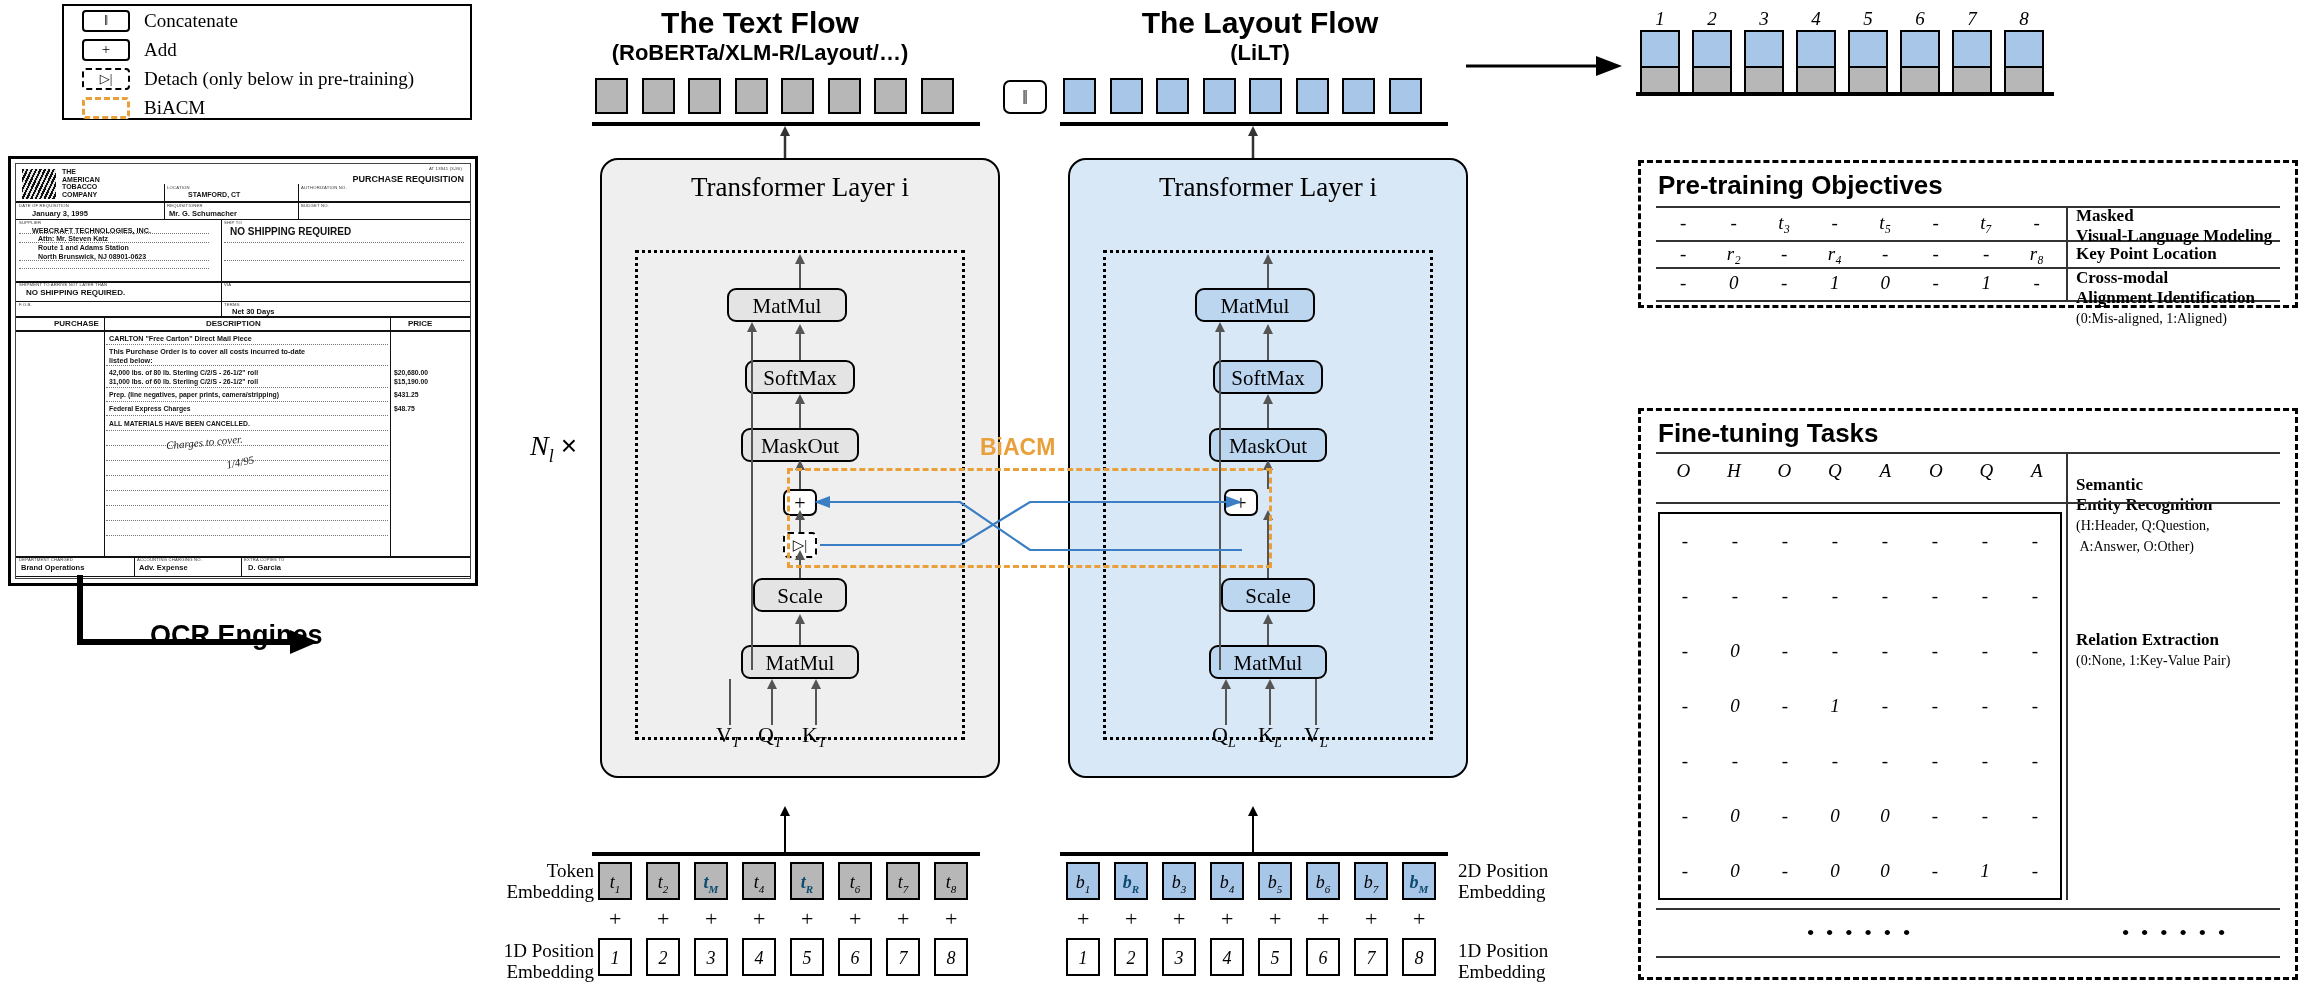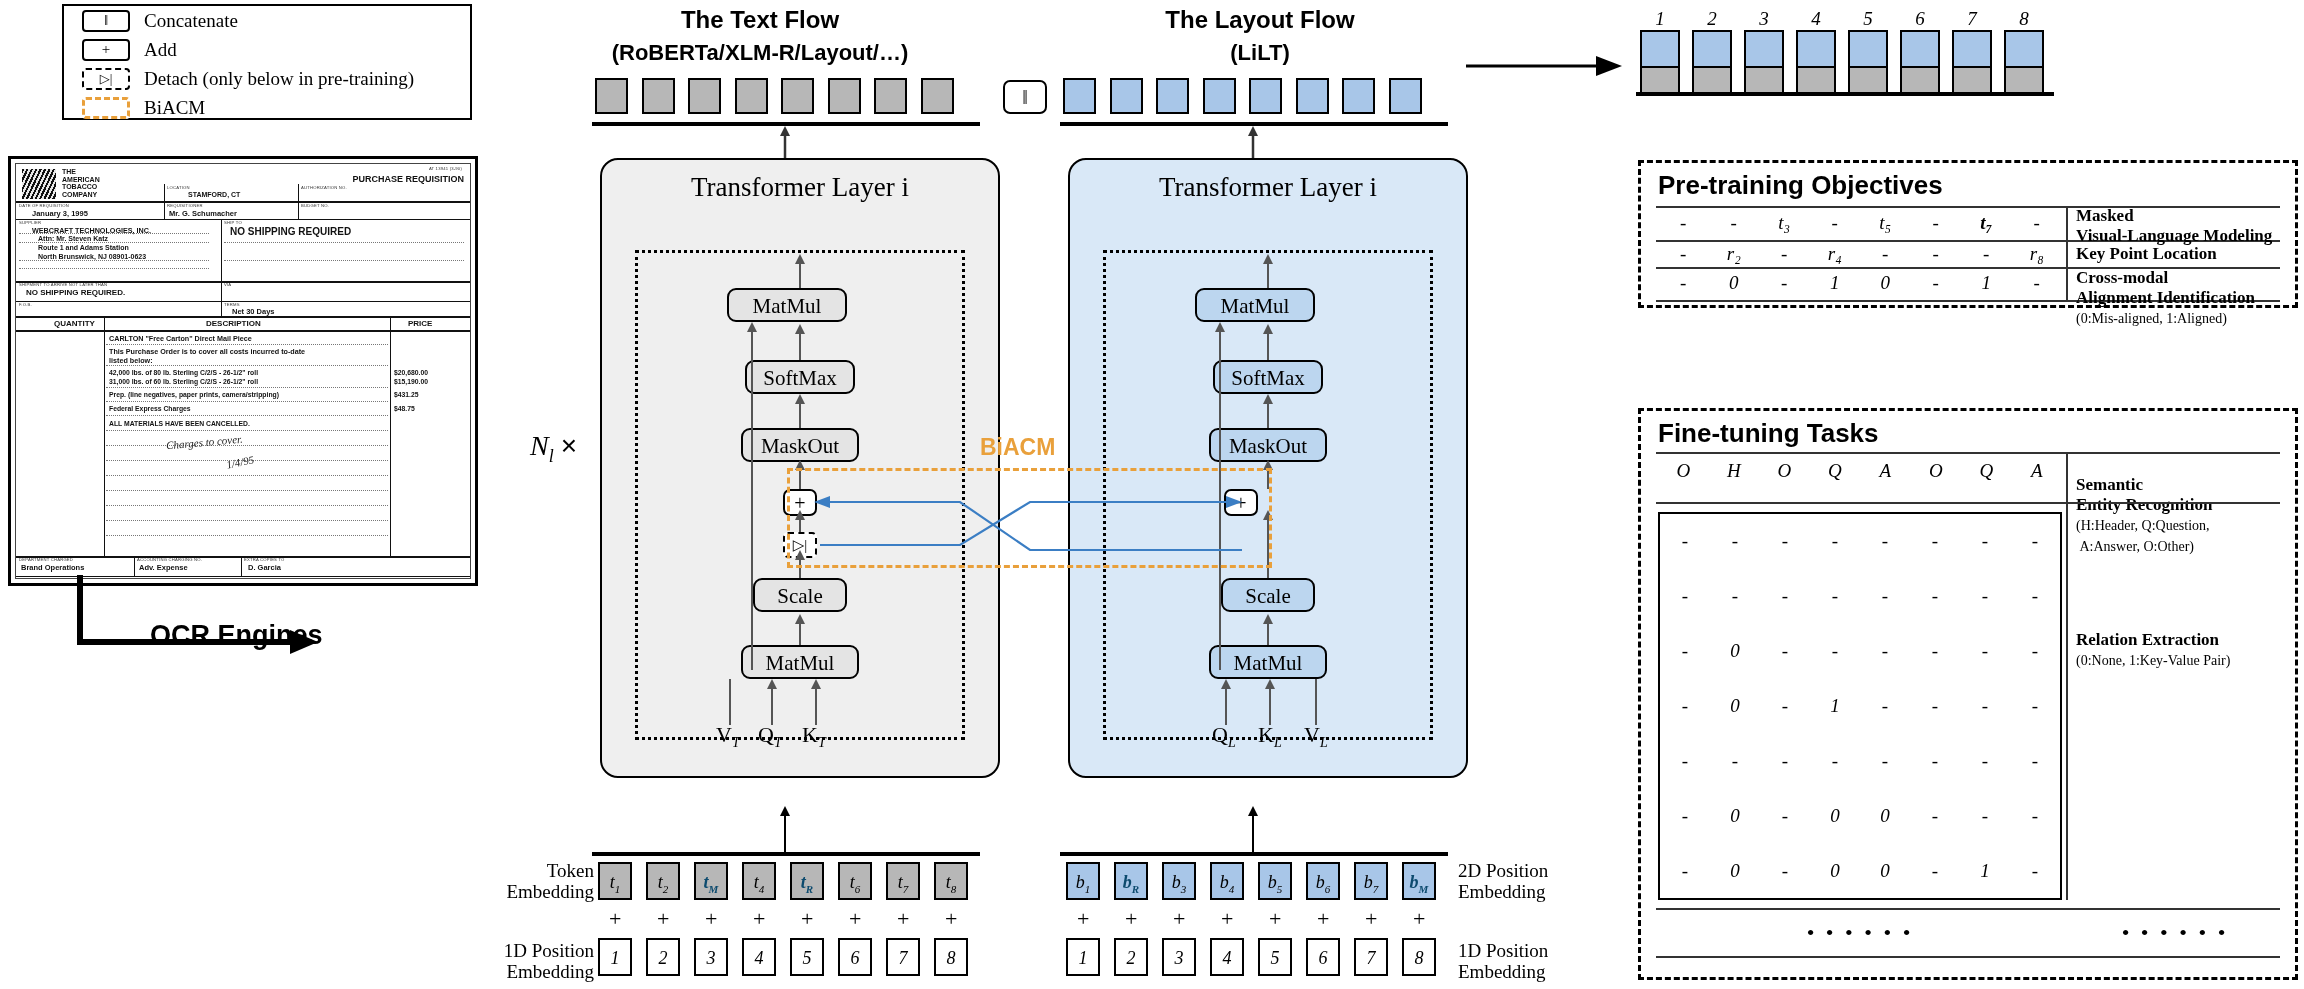--- a/index.html
+++ b/index.html
@@ -33,21 +33,21 @@
             repeating-linear-gradient(115deg,#111 0 2px,#e8e8e8 2px 4px),
             #222; }
   .hand { position:absolute; font-family:"Liberation Serif", serif; font-style:italic;
           color:#222; transform:rotate(-5deg); white-space:nowrap; }
 
   
   #ocr-label { left:150px; top:620px; font-size:27px; font-weight:bold; font-family:"Liberation Sans", sans-serif; }
 
   
   .flow-title { font-family:"Liberation Sans", sans-serif; font-weight:bold; text-align:center; }
-  .flow-t1 { font-size:24px; }
+  .flow-t1 { font-size:30px; }
   .flow-t2 { font-size:22px; }
 
   
   .tok { width:33px; height:36px; border:2.5px solid #000; display:inline-block; }
   .tok.grey { background:#b7b7b7; }
   .tok.blue { background:#a8c6e8; }
 
   
   .tpanel { border:2.5px solid #000; border-radius:18px; }
   .tpanel.grey { background:#efefef; }
@@ -163,21 +163,21 @@
     <div class="dline" style="left:205px;top:117px;width:1px;height:20px;"></div>
     <div class="dlbl" style="left:208px;top:118px;">VIA</div>
 
     <div class="dline" style="left:0;top:137px;width:100%;height:1px;"></div>
     <div class="dlbl" style="left:3px;top:138px;">F.O.B.</div>
     <div class="dline" style="left:205px;top:137px;width:1px;height:15px;"></div>
     <div class="dlbl" style="left:208px;top:138px;">TERMS</div>
     <div class="dtxt" style="left:216px;top:143px;font-size:7.5px;">Net 30 Days</div>
 
     <div class="dline" style="left:0;top:152px;width:100%;height:1.5px;"></div>
-    <div class="dtxt" style="left:38px;top:155px;font-size:8px;">QUANTITY</div>
+    <div class="dtxt" style="left:38px;top:155px;font-size:8px;">PURCHASE</div>
     <div class="dtxt" style="left:190px;top:155px;font-size:8px;">DESCRIPTION</div>
     <div class="dtxt" style="left:392px;top:155px;font-size:8px;">PRICE</div>
     <div class="dline" style="left:0;top:166px;width:100%;height:1.5px;"></div>
     <div class="dline" style="left:88px;top:152px;width:1px;height:240px;"></div>
     <div class="dline" style="left:374px;top:152px;width:1px;height:240px;"></div>
 
     <div class="dtxt" style="left:93px;top:170px;font-size:7.2px;">CARLTON "Free Carton" Direct Mail Piece</div>
     <div class="ddot" style="left:90px;top:180px;width:282px;"></div>
     <div class="dtxt" style="left:93px;top:183px;font-size:7.2px;">This Purchase Order is to cover all costs incurred to-date</div>
     <div class="dtxt" style="left:93px;top:192px;font-size:7.2px;">listed below:</div>
@@ -489,21 +489,21 @@
 <div class="rule" style="left:1656px;top:300px;width:624px;"></div>
 <div class="abs" style="left:2066px;top:206px;width:1.5px;height:94px;background:#333;"></div>
 
 <div class="cellrow" id="pt-row0" style="left:1658px;top:212px;width:404px;">
     <div class="cell" style="flex: 1 1 0%;">-</div>
     <div class="cell" style="flex: 1 1 0%;">-</div>
     <div class="cell" style="flex: 1 1 0%;">t₃</div>
     <div class="cell" style="flex: 1 1 0%;">-</div>
     <div class="cell" style="flex: 1 1 0%;">t₅</div>
     <div class="cell" style="flex: 1 1 0%;">-</div>
-    <div class="cell" style="flex: 1 1 0%; font-weight: bold;">t₇</div>
+    <div class="cell" style="flex: 1 1 0%;">t₇</div>
     <div class="cell" style="flex: 1 1 0%;">-</div>
   </div>
 <div class="rlabel" style="left:2076px;top:206px;">Masked<br>Visual-Language Modeling</div>
 
 <div class="cellrow" id="pt-row1" style="left:1658px;top:243px;width:404px;">
     <div class="cell" style="flex: 1 1 0%;">-</div>
     <div class="cell" style="flex: 1 1 0%;">r₂</div>
     <div class="cell" style="flex: 1 1 0%;">-</div>
     <div class="cell" style="flex: 1 1 0%;">r₄</div>
     <div class="cell" style="flex: 1 1 0%;">-</div>

